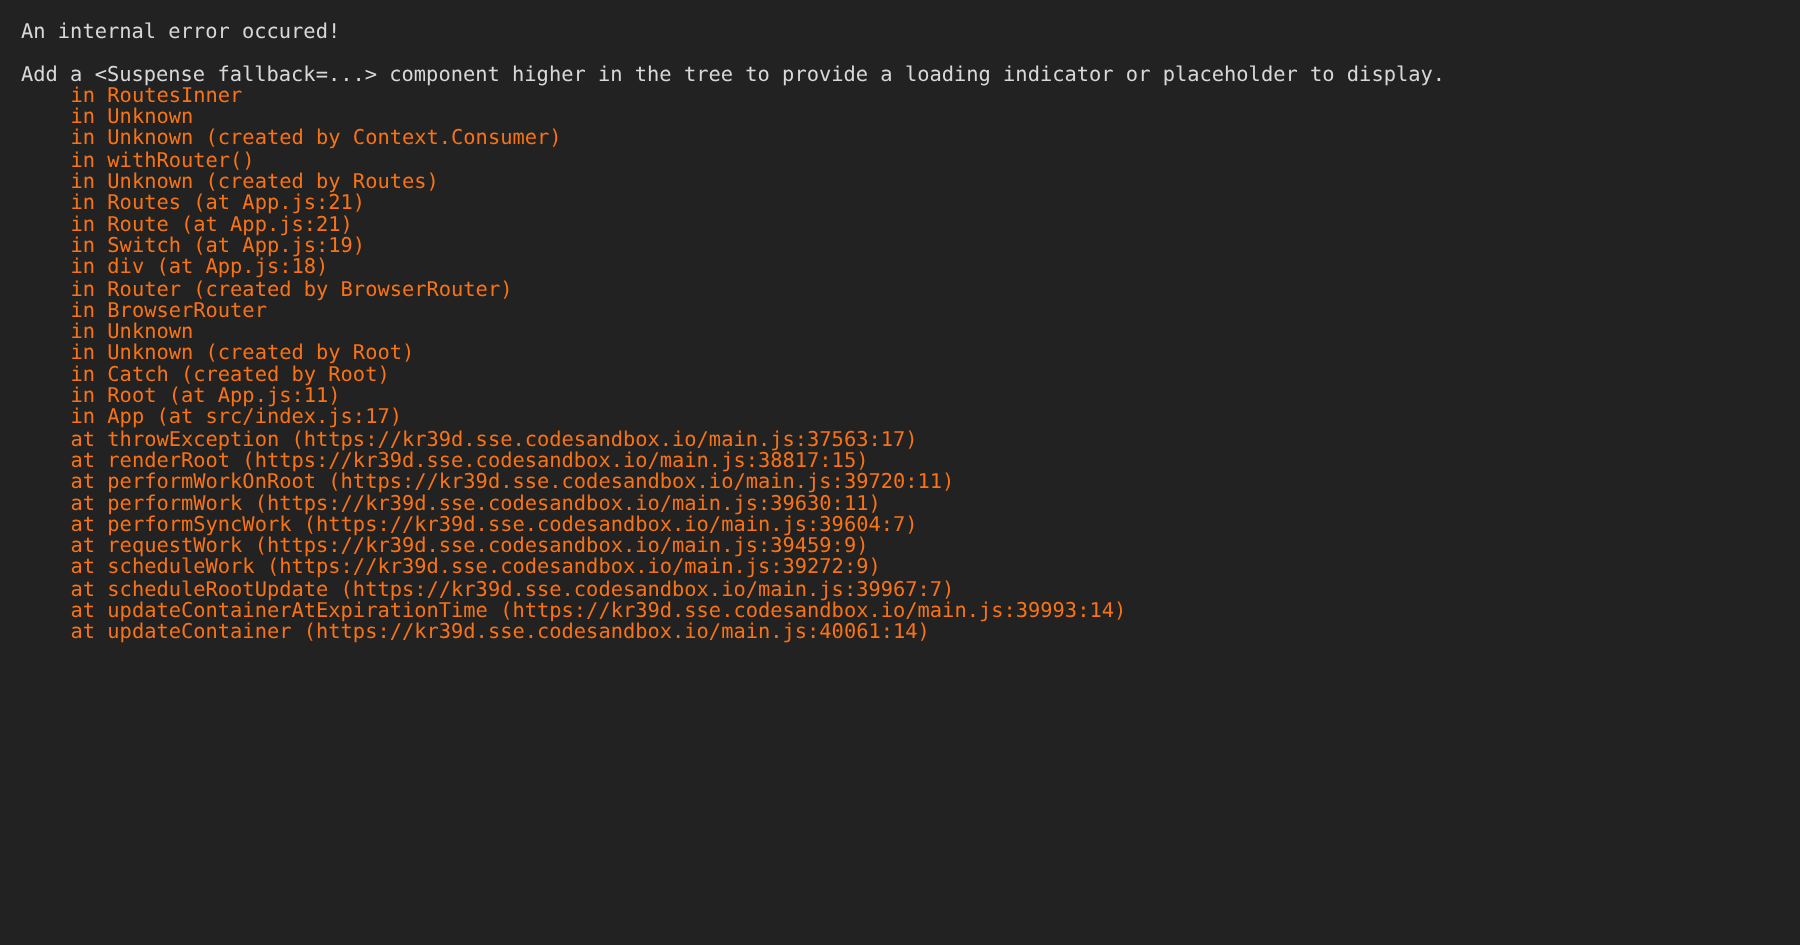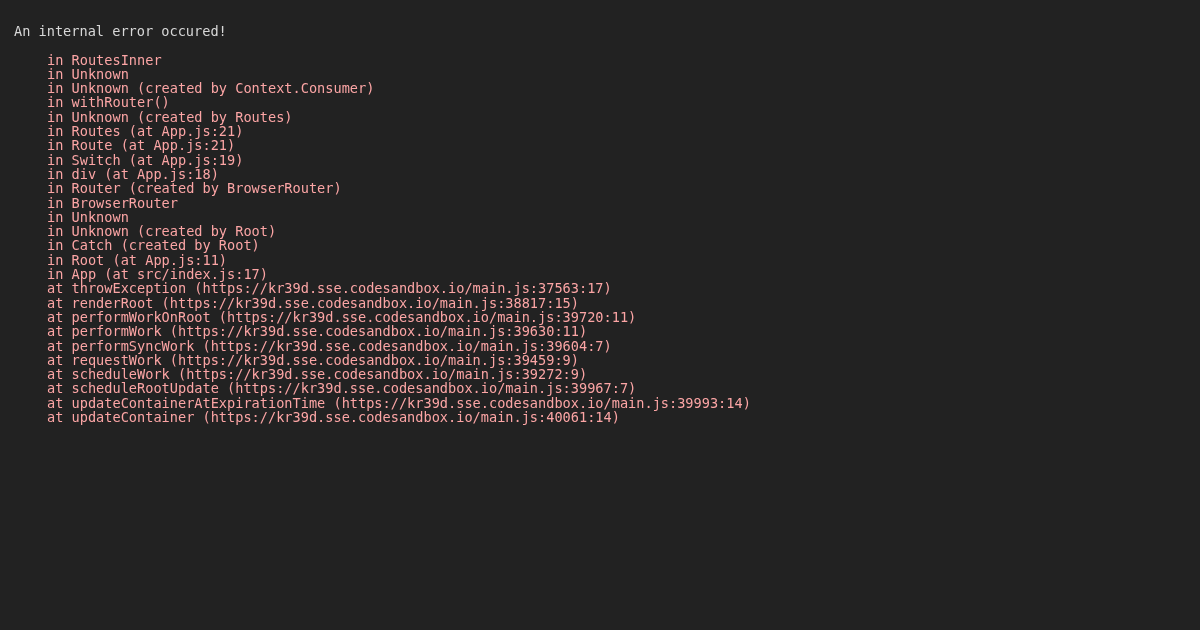--- a/index.html
+++ b/index.html
@@ -16,21 +16,21 @@
     font-size: 13.6px;
     line-height: 14.3px;
     overflow: hidden;
     -webkit-font-smoothing: none;
   }
 
   .error-overlay {
     box-sizing: border-box;
     width: 964px;
     height: 630px;
-    padding: 24px 10px 10px 14px;
+    padding: 14px 10px 10px 14px;
     background: #222222;
   }
 
   
   .message-block {
     margin: 0 0 14.3px 0;
     white-space: pre;
     color: #d8d8d8;
   }
 
@@ -43,29 +43,30 @@
     margin: 0;
     padding: 0;
     white-space: pre;
     color: #d8d8d8;
   }
 
   .stack-line {
     white-space: pre;
     display: block;
     padding-left: 33px;  
-    color: #fca5a5;
+    color: #f97316;
   }
 </style>
 </head>
 <body>
 
 <div class="error-overlay">
 
   <div class="message-block">An internal error occured!</div>
 
 
+  <div class="message-block tight">Add a &lt;Suspense fallback=...&gt; component higher in the tree to provide a loading indicator or placeholder to display.</div>
 
   <div class="stack"><span class="stack-line">in RoutesInner</span><span class="stack-line">in Unknown</span><span class="stack-line">in Unknown (created by Context.Consumer)</span><span class="stack-line">in withRouter()</span><span class="stack-line">in Unknown (created by Routes)</span><span class="stack-line">in Routes (at App.js:21)</span><span class="stack-line">in Route (at App.js:21)</span><span class="stack-line">in Switch (at App.js:19)</span><span class="stack-line">in div (at App.js:18)</span><span class="stack-line">in Router (created by BrowserRouter)</span><span class="stack-line">in BrowserRouter</span><span class="stack-line">in Unknown</span><span class="stack-line">in Unknown (created by Root)</span><span class="stack-line">in Catch (created by Root)</span><span class="stack-line">in Root (at App.js:11)</span><span class="stack-line">in App (at src/index.js:17)</span></div>
 
   <div class="stack"><span class="stack-line">at throwException (https://kr39d.sse.codesandbox.io/main.js:37563:17)</span><span class="stack-line">at renderRoot (https://kr39d.sse.codesandbox.io/main.js:38817:15)</span><span class="stack-line">at performWorkOnRoot (https://kr39d.sse.codesandbox.io/main.js:39720:11)</span><span class="stack-line">at performWork (https://kr39d.sse.codesandbox.io/main.js:39630:11)</span><span class="stack-line">at performSyncWork (https://kr39d.sse.codesandbox.io/main.js:39604:7)</span><span class="stack-line">at requestWork (https://kr39d.sse.codesandbox.io/main.js:39459:9)</span><span class="stack-line">at scheduleWork (https://kr39d.sse.codesandbox.io/main.js:39272:9)</span><span class="stack-line">at scheduleRootUpdate (https://kr39d.sse.codesandbox.io/main.js:39967:7)</span><span class="stack-line">at updateContainerAtExpirationTime (https://kr39d.sse.codesandbox.io/main.js:39993:14)</span><span class="stack-line">at updateContainer (https://kr39d.sse.codesandbox.io/main.js:40061:14)</span></div>
 
 </div>
 
 </body></html>

